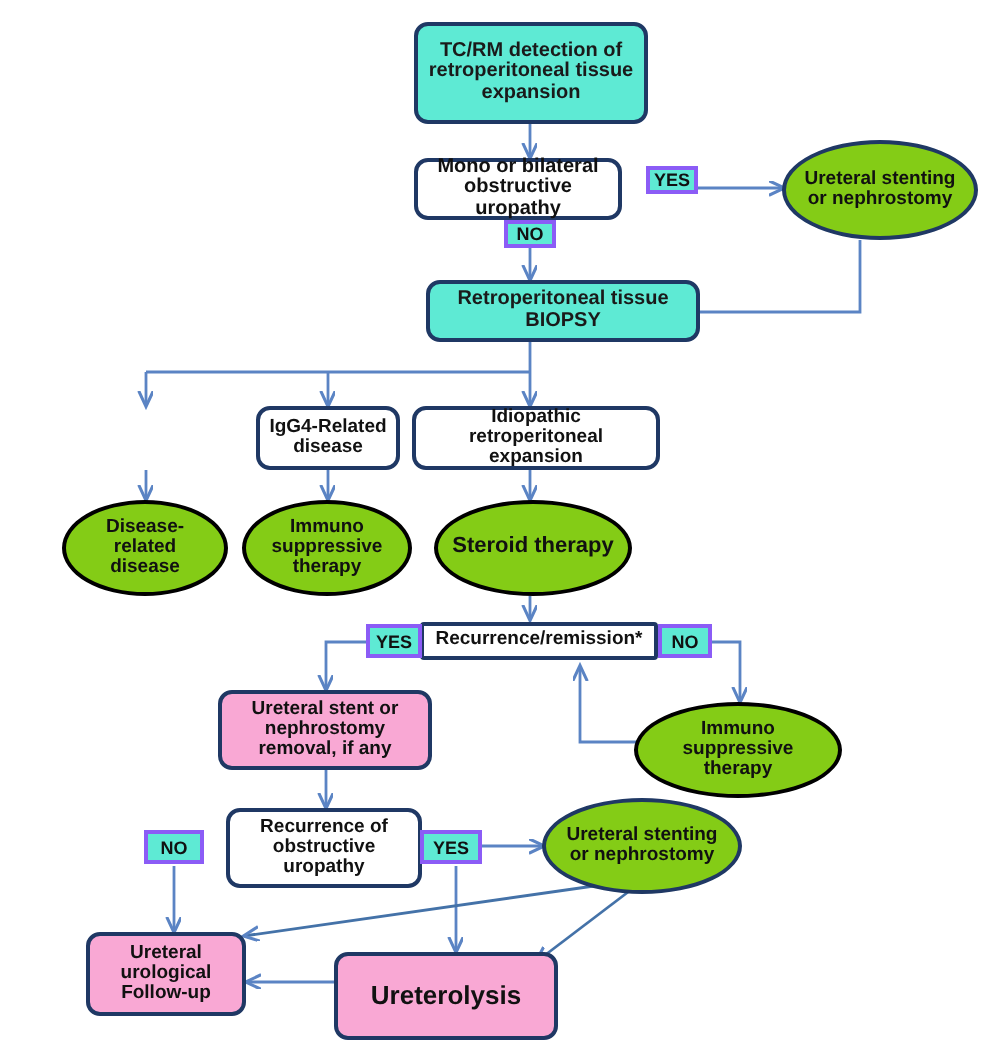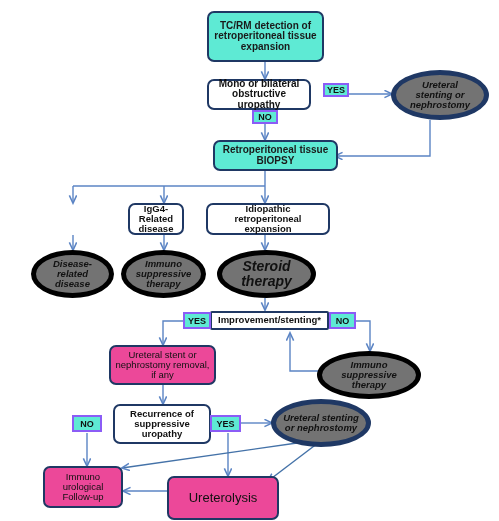--- a/index.html
+++ b/index.html
@@ -3,23 +3,23 @@
 <meta charset="utf-8">
 <style>
   html,body{margin:0;padding:0;background:#ffffff;}
   body{font-family:"Liberation Sans",sans-serif;}
   #canvas{position:relative;width:499px;height:521px;background:#ffffff;overflow:hidden;}
   .node{position:absolute;box-sizing:border-box;display:flex;align-items:center;
         justify-content:center;text-align:center;line-height:1.06;z-index:3;}
   .rect{border:2px solid #1F3864;border-radius:7px;}
   .rect.thin{border-width:2px;}
   .gold{background:#5eead4;color:#1a1a1a;font-weight:bold;}
-  .green{background:#ec4899;color:#111111;font-weight:normal;}
+  .green{background:#f9a8d4;color:#111111;font-weight:bold;}
   .white{background:#ffffff;color:#111111;font-weight:bold;}
-  .ell{border:5px solid #000000;border-radius:50%;background:#737373;color:#111111;font-weight:bold;font-style:italic;}
+  .ell{border:2px solid #000000;border-radius:50%;background:#84cc16;color:#111111;font-weight:bold;}
   .ell.darkborder{border-color:#1F3864;}
   .label{position:absolute;box-sizing:border-box;background:#5eead4;border:2px solid #8b5cf6;
          display:flex;align-items:center;justify-content:center;font-weight:bold;
          color:#111;font-size:9px;z-index:4;}
   svg#wires{position:absolute;left:0;top:0;width:499px;height:521px;z-index:1;}
   .ln{stroke:#5B84C4;stroke-width:1.4px;fill:none;}
   .ln2{stroke:#4472A8;stroke-width:1.4px;fill:none;}
 </style>
 </head>
 <body>
@@ -79,48 +79,48 @@
   <div class="node rect gold" style="left:207px;top:11px;width:117px;height:51px;font-size:10px;padding:2px 5px;">TC/RM detection of retroperitoneal tissue expansion</div>
 
   <div class="node rect white" style="left:207px;top:79px;width:104px;height:31px;font-size:10px;padding:2px 4px;">Mono or bilateral obstructive uropathy</div>
 
   <div class="label" style="left:323px;top:83px;width:26px;height:14px;">YES</div>
 
   <div class="label" style="left:252px;top:110px;width:26px;height:14px;">NO</div>
 
   <div class="node ell darkborder" style="left:391px;top:70px;width:98px;height:50px;font-size:9.5px;padding:0 7px;">Ureteral stenting or nephrostomy</div>
 
-  <div class="node rect gold" style="left:213px;top:140px;width:125px;height:31px;font-size:10px;padding:2px 4px;">Retroperitoneal tissue BIOPSY</div>
+  <div class="node rect gold" style="left:213px;top:140px;width:137px;height:31px;font-size:10px;padding:2px 4px;">Retroperitoneal tissue BIOPSY</div>
 
 
-  <div class="node rect white" style="left:128px;top:203px;width:56px;height:32px;font-size:9.5px;padding:2px 3px;">IgG4-Related disease</div>
+  <div class="node rect white" style="left:128px;top:203px;width:72px;height:32px;font-size:9.5px;padding:2px 3px;">IgG4-Related disease</div>
 
   <div class="node rect white" style="left:206px;top:203px;width:124px;height:32px;font-size:9.5px;padding:2px 3px;">Idiopathic retroperitoneal expansion</div>
 
   <div class="node ell" style="left:31px;top:250px;width:83px;height:48px;font-size:9.5px;padding:0 6px;">Disease-related disease</div>
 
   <div class="node ell" style="left:121px;top:250px;width:85px;height:48px;font-size:9.5px;padding:0 5px;">Immuno suppressive therapy</div>
 
-  <div class="node ell" style="left:217px;top:250px;width:99px;height:48px;font-size:14px;padding:0 6px;">Steroid therapy</div>
+  <div class="node ell" style="left:217px;top:250px;width:99px;height:48px;font-size:11px;padding:0 6px;">Steroid therapy</div>
 
-  <div class="node rect white thin" style="left:210px;top:311px;width:119px;height:19px;font-size:9.5px;border-radius:2px;">Improvement/stenting*</div>
+  <div class="node rect white thin" style="left:210px;top:311px;width:119px;height:19px;font-size:9.5px;border-radius:2px;">Recurrence/remission*</div>
 
   <div class="label" style="left:183px;top:312px;width:28px;height:17px;">YES</div>
 
   <div class="label" style="left:329px;top:312px;width:27px;height:17px;">NO</div>
 
   <div class="node rect green" style="left:109px;top:345px;width:107px;height:40px;font-size:9.5px;padding:2px 4px;">Ureteral stent or nephrostomy removal, if any</div>
 
   <div class="node ell" style="left:317px;top:351px;width:104px;height:48px;font-size:9.5px;padding:0 7px;">Immuno suppressive therapy</div>
 
-  <div class="node rect white" style="left:113px;top:404px;width:98px;height:40px;font-size:9.5px;padding:2px 3px;">Recurrence of suppressive uropathy</div>
+  <div class="node rect white" style="left:113px;top:404px;width:98px;height:40px;font-size:9.5px;padding:2px 3px;">Recurrence of obstructive uropathy</div>
 
   <div class="label" style="left:72px;top:415px;width:30px;height:17px;">NO</div>
 
   <div class="label" style="left:210px;top:415px;width:31px;height:17px;">YES</div>
 
   <div class="node ell darkborder" style="left:271px;top:399px;width:100px;height:48px;font-size:9.5px;padding:0 7px;">Ureteral stenting or nephrostomy</div>
 
-  <div class="node rect green" style="left:43px;top:466px;width:80px;height:42px;font-size:9.5px;padding:2px 3px;">Immuno urological Follow-up</div>
+  <div class="node rect green" style="left:43px;top:466px;width:80px;height:42px;font-size:9.5px;padding:2px 3px;">Ureteral urological Follow-up</div>
 
   <div class="node rect green" style="left:167px;top:476px;width:112px;height:31px;font-size:13px;padding:20px 4px;">Ureterolysis</div>
 
 </div>
 
 </body></html>

